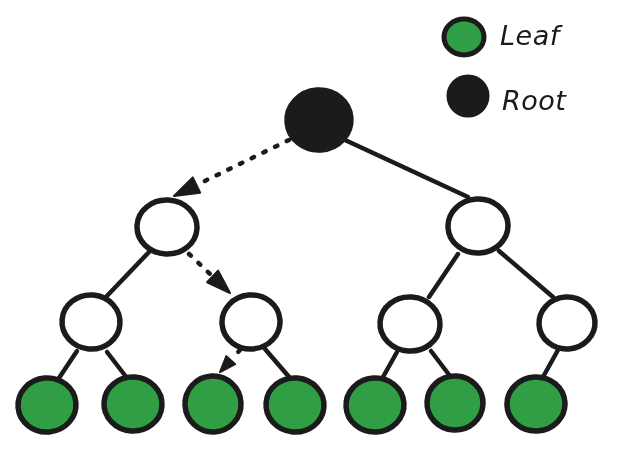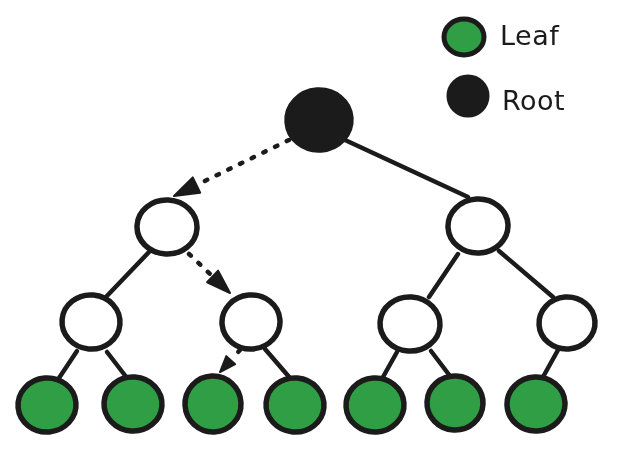--- a/index.html
+++ b/index.html
@@ -9,20 +9,21 @@
     width: 618px;
     height: 451px;
     overflow: hidden;
     font-family: "DejaVu Sans", sans-serif;
   }
   .canvas-wrap {
     position: relative;
     width: 618px;
     height: 410px;
     background: #ffffff;
+    font-style: italic;
   }
   svg text {
     font-family: "DejaVu Sans", sans-serif;
     font-weight: 500;
     letter-spacing: 0.5px;
   }
 </style>
 </head>
 <body>
 

